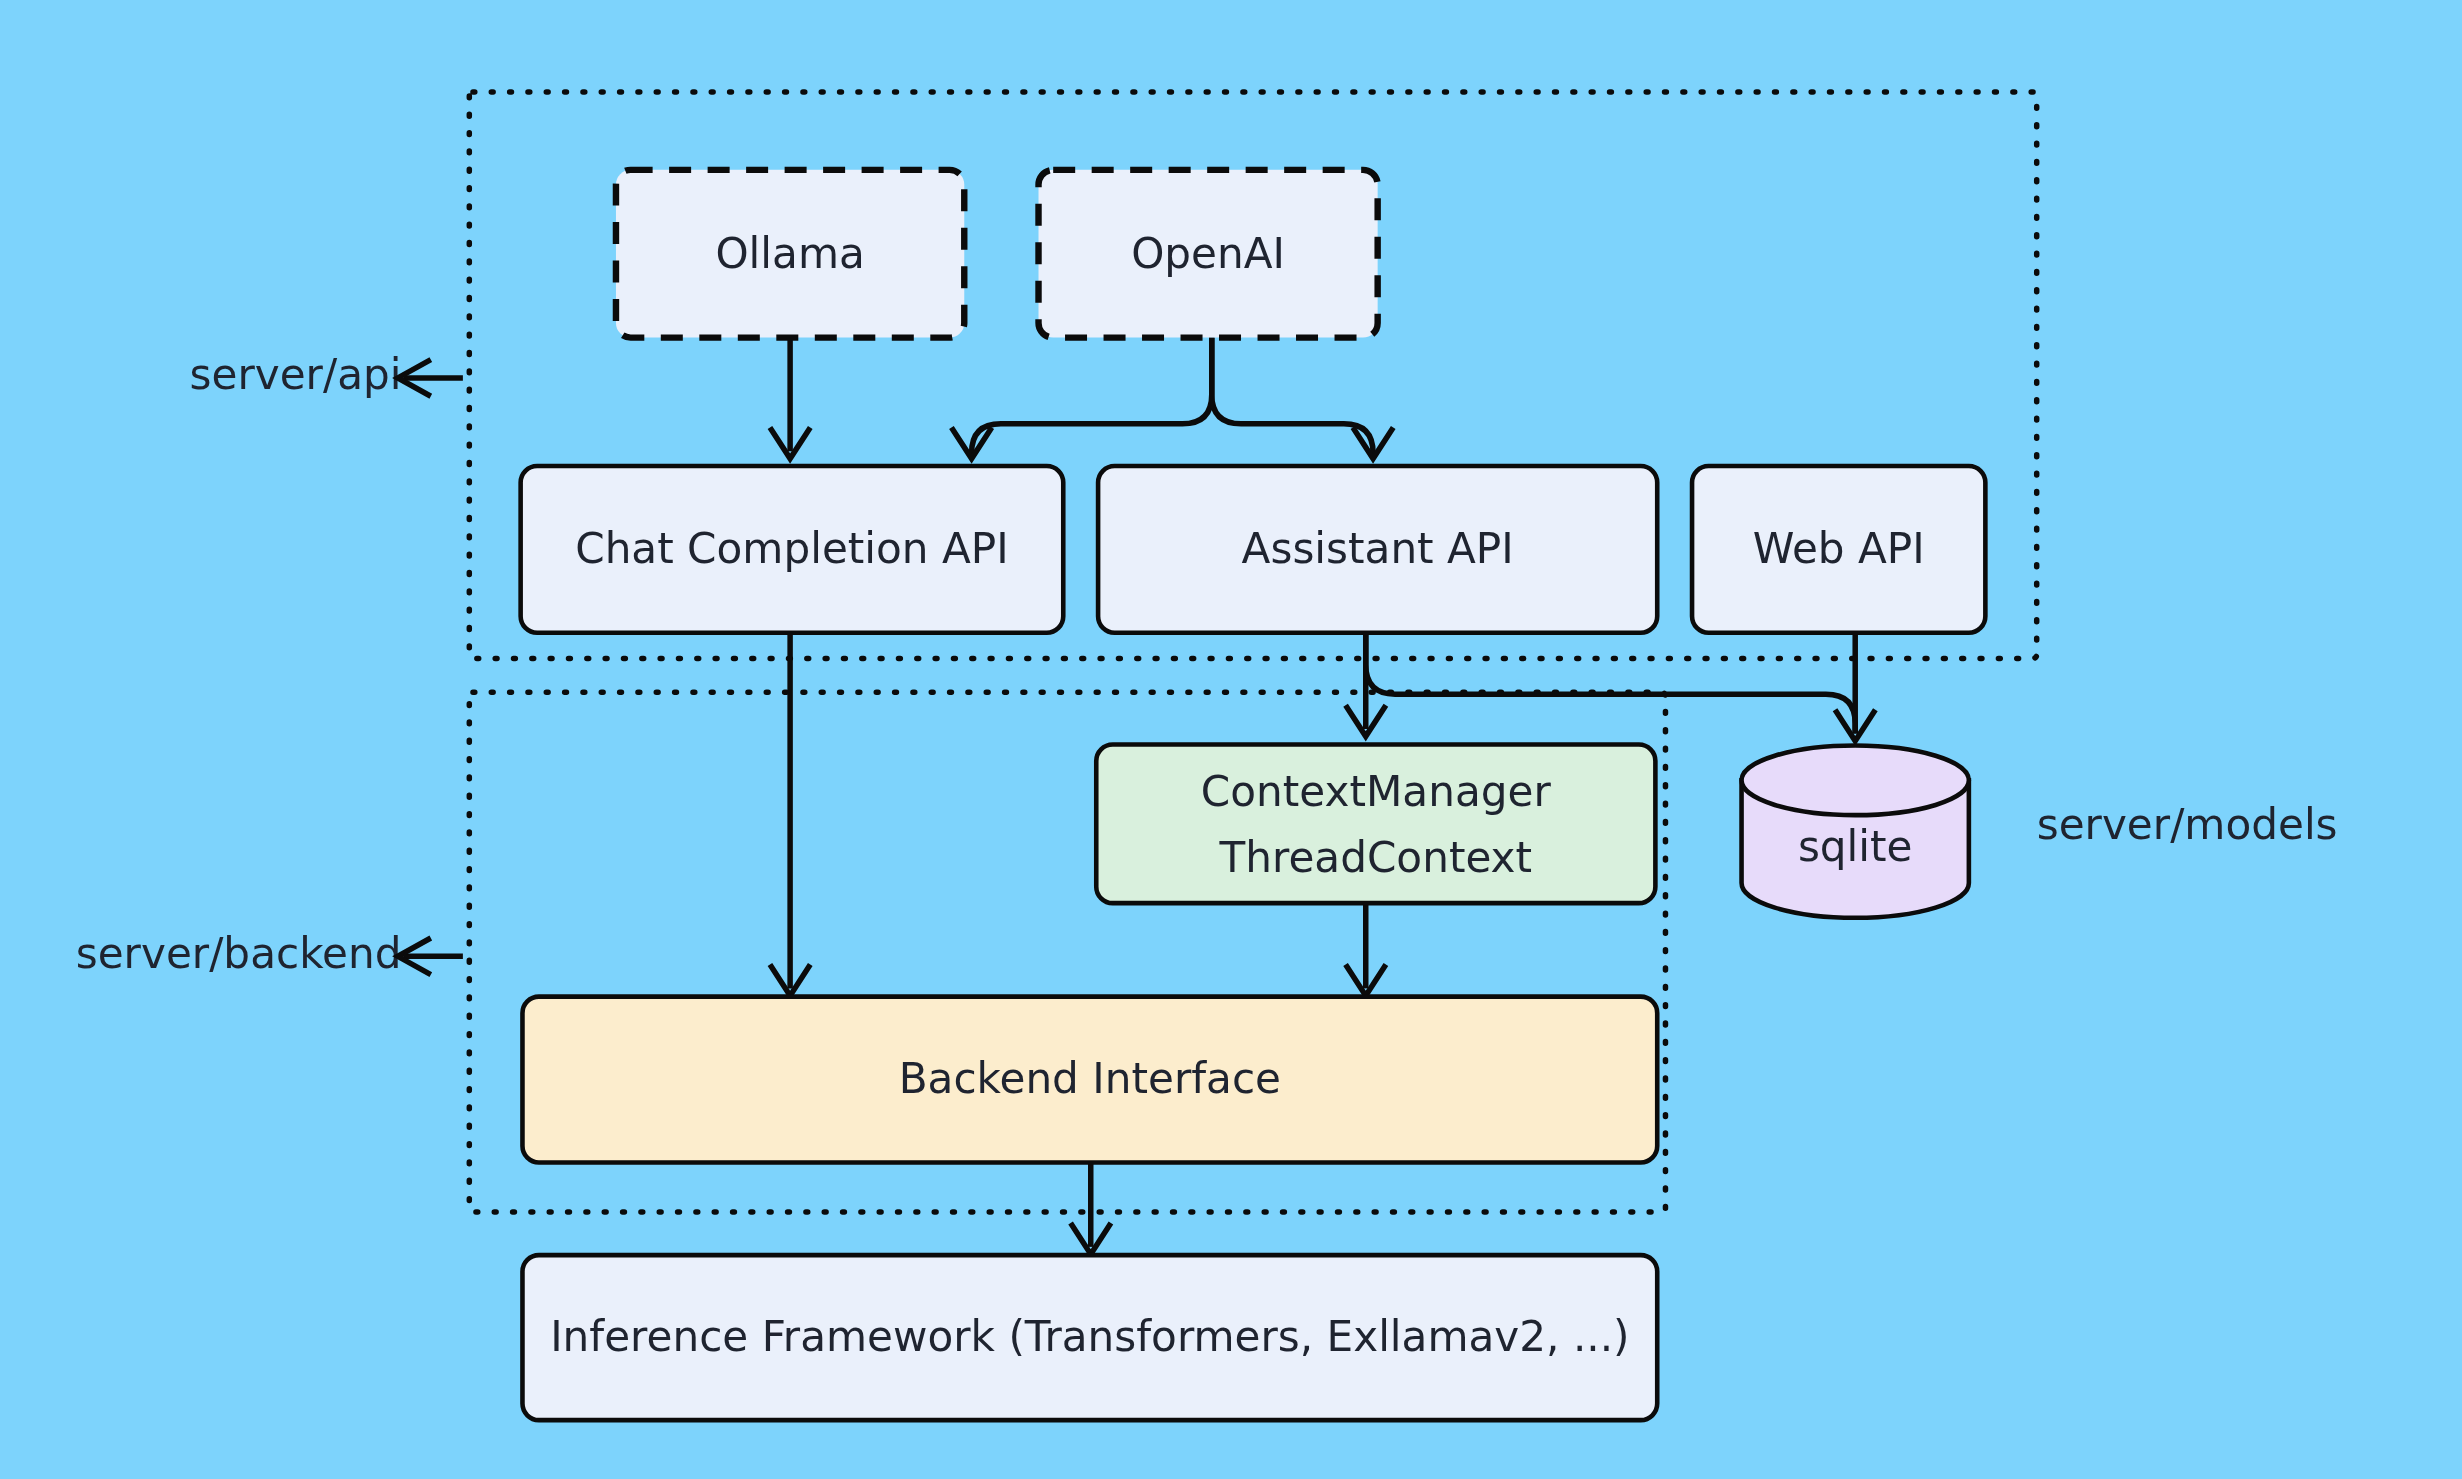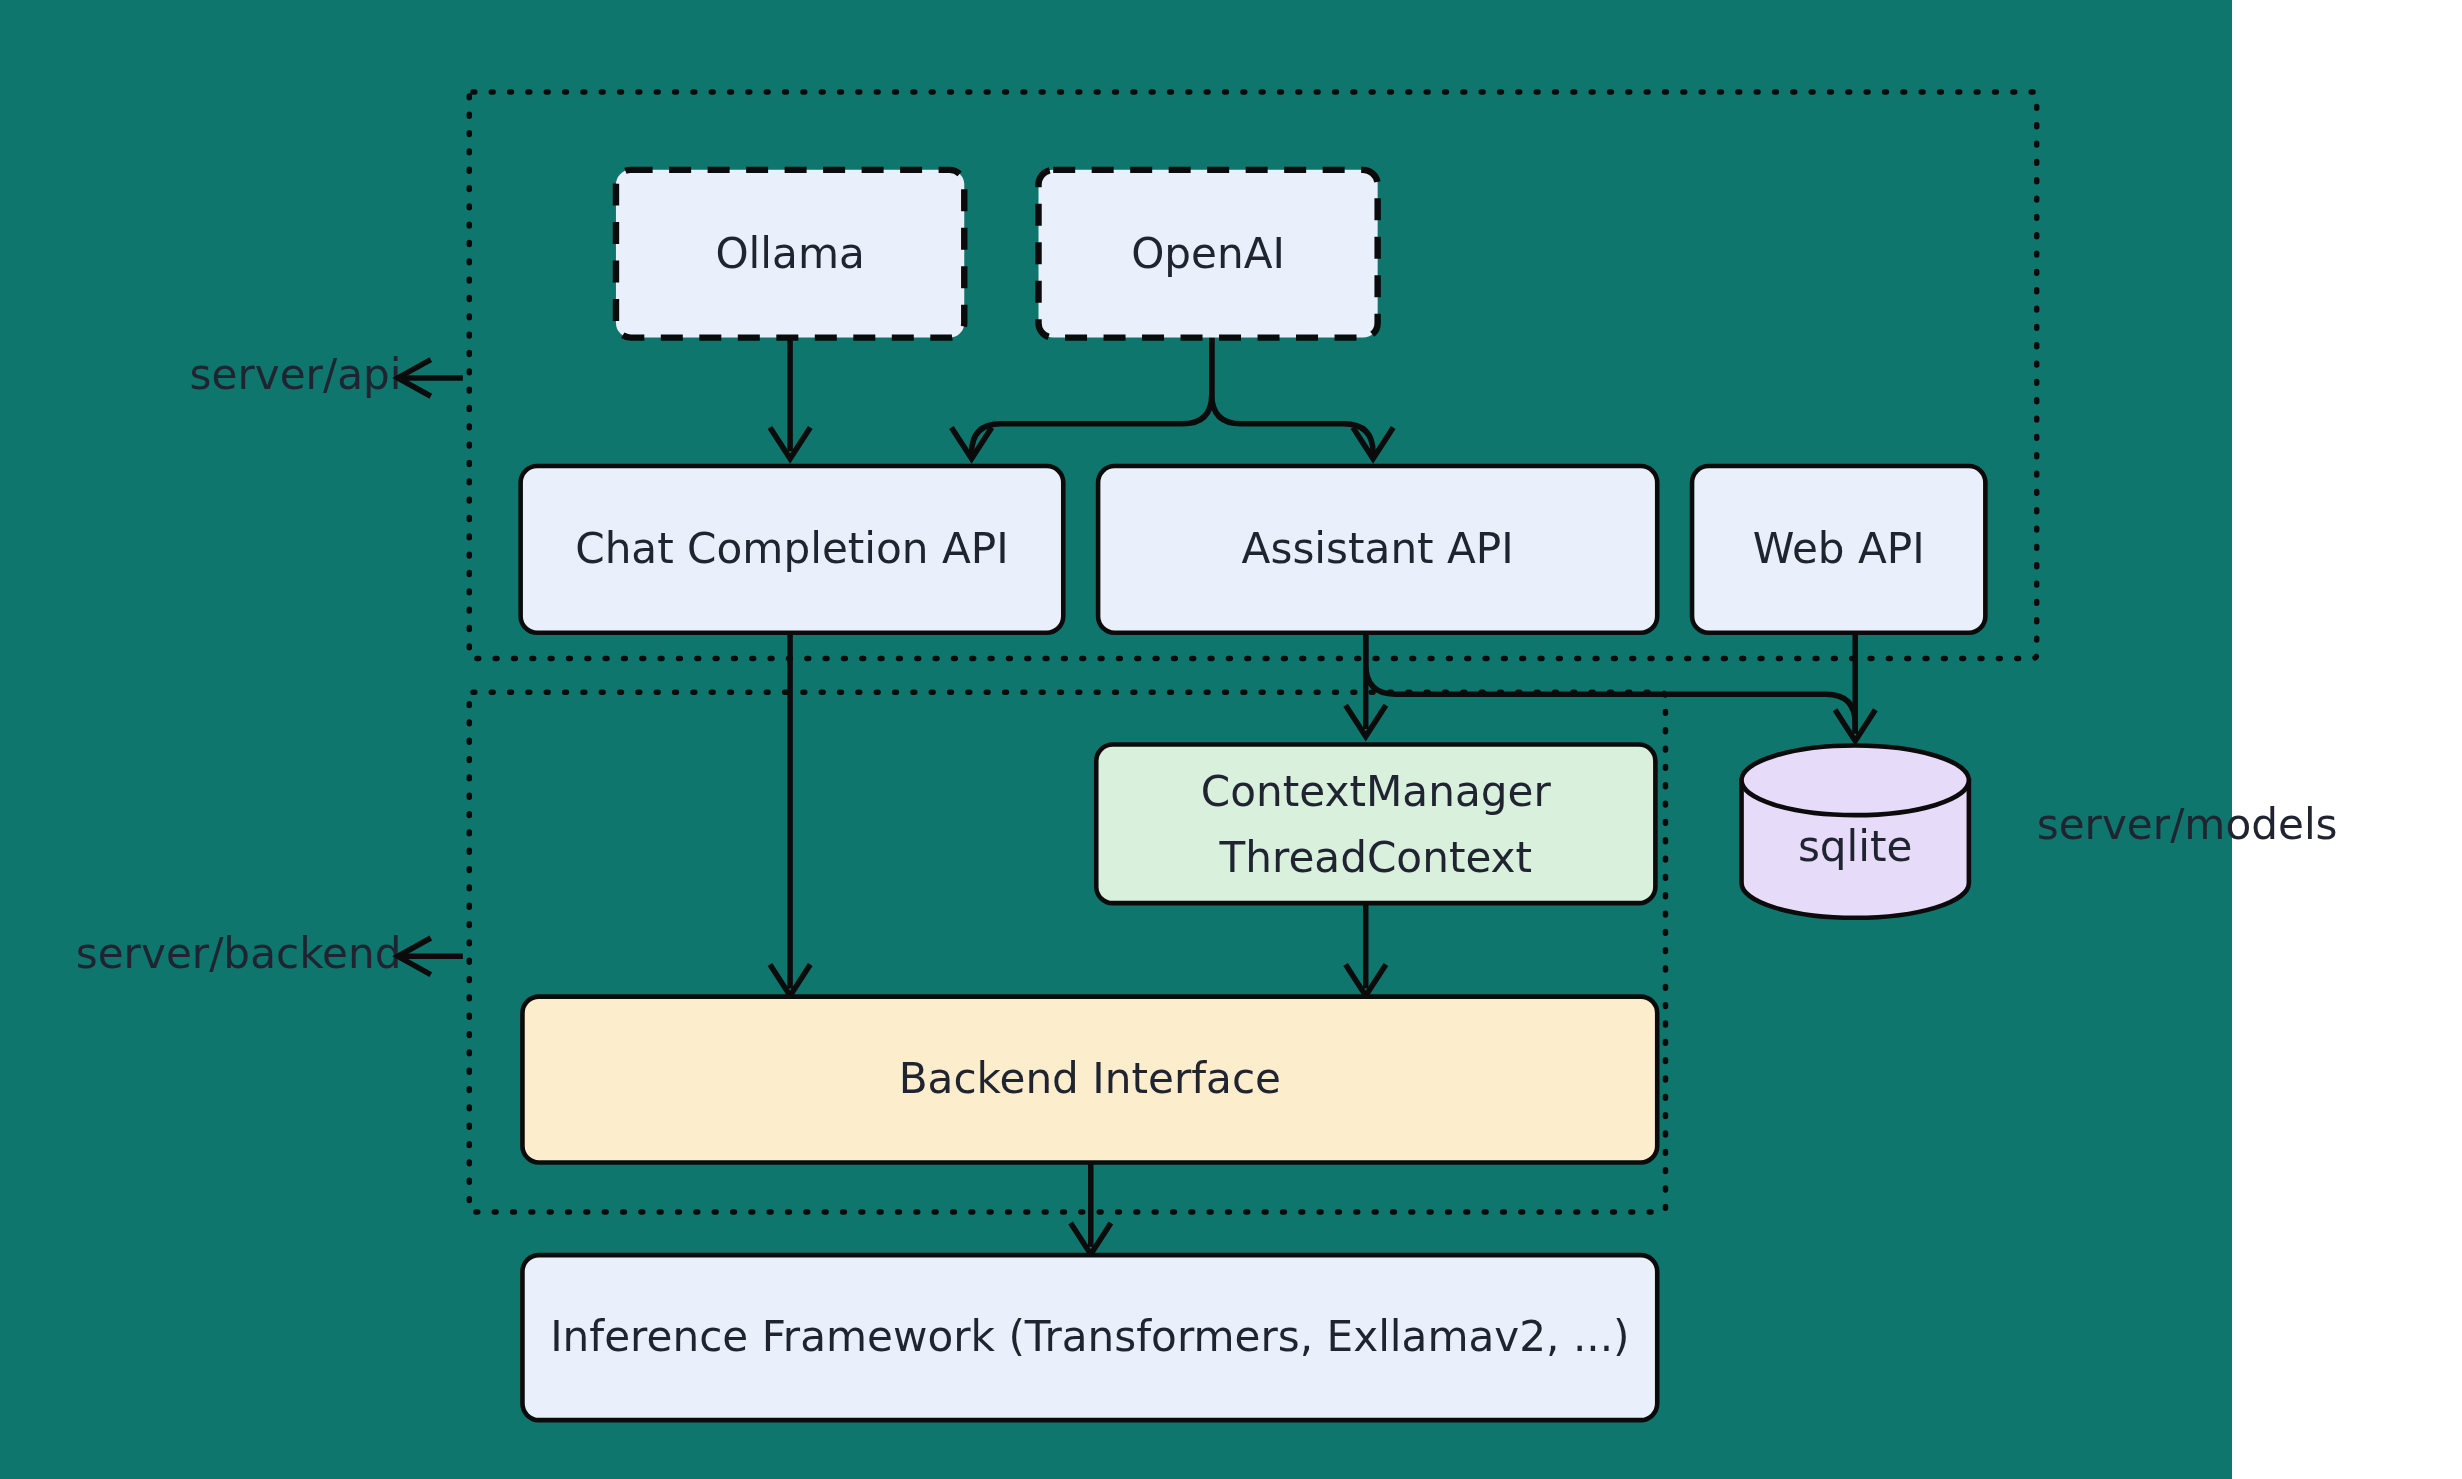--- a/index.html
+++ b/index.html
@@ -8,23 +8,23 @@
     background: #ffffff;
   }
   body {
     width: 2462px;
     height: 1480px;
     font-family: "DejaVu Sans", sans-serif;
     overflow: hidden;
   }
   #diagram-root {
     position: relative;
-    width: 2232px;
+    width: 2462px;
     height: 1480px;
-    background: #0f766e;
+    background: #7dd3fc;
     text-align: right;
   }
   svg#diagram-svg {
     position: absolute;
     top: 0;
     left: 0;
     width: 2462px;
     height: 1480px;
     display: block;
   }

